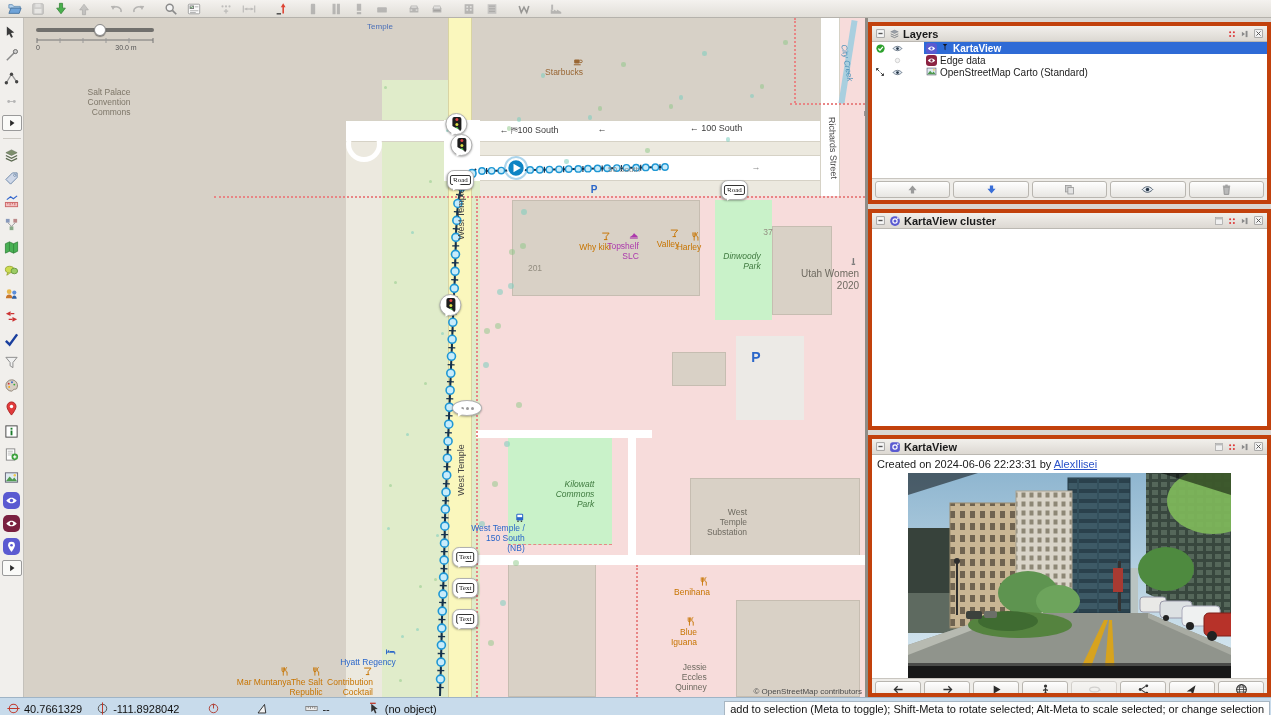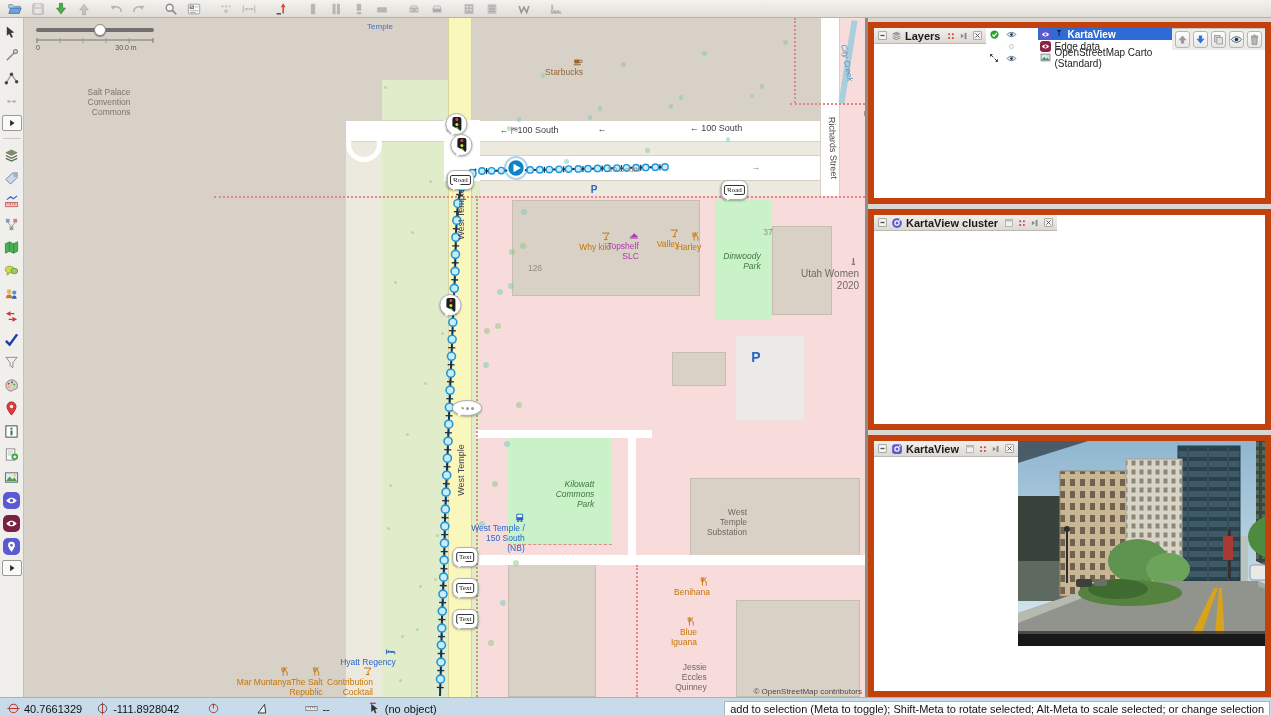--- a/index.html
+++ b/index.html
@@ -37,21 +37,21 @@
   .tl i{width:3px;height:3px;border-radius:50%;display:block}
   .stopdots{display:flex;gap:2px}
   .stopdots i{width:3px;height:3px;background:#9a9a9a;border-radius:50%;display:block}
   .zslider{position:absolute;left:12px;top:6px;width:124px;height:12px;z-index:7}
   .zslider .trk{position:absolute;left:0;top:4px;width:118px;height:4px;background:#4f4f4f;border-radius:2px;opacity:.75}
   .zslider .knob{position:absolute;left:58px;top:0;width:12px;height:12px;background:#fff;border:1px solid #8a8a8a;border-radius:50%;box-shadow:0 1px 1px rgba(0,0,0,.4)}
   .scalebar{position:absolute;left:12px;top:19px;z-index:7}
   .attrib{position:absolute;right:3px;bottom:1px;font-size:8px;color:#4a4a4a;z-index:7}
   
   .right-col{width:403px;margin-left:3px;background:#dad7d2;display:flex;flex-direction:column;padding-top:4px;overflow:hidden;flex:none}
-  .panel{background:#fff;border:6px solid #c2410c;display:flex;flex-direction:row;overflow:hidden}
+  .panel{background:#fff;border:4px solid #c2410c;display:flex;flex-direction:column;overflow:hidden}
   .ptitle{height:16px;background:linear-gradient(#f2f0ec,#dcd8d2);border-bottom:1px solid #bbb8b2;display:flex;align-items:center;padding:0 3px;gap:3px;flex:none}
   .ptitle .ptext{font-weight:bold;font-size:11px;color:#1a1a1a}
   .ptitle .spacer{flex:1}
   .ticon{display:flex;align-items:center}
   .plist{flex:1;background:#fff}
   .lrow{height:12px;display:flex;align-items:stretch;font-size:10px}
   .gutter{width:52px;flex:none;display:flex;align-items:center;background:#fff}
   .gutter .slot1{width:16px;display:flex;justify-content:center}
   .gutter .slot2{width:18px;display:flex;justify-content:center}
   .lmain{flex:1;display:flex;align-items:center;gap:3px;padding-left:2px}
@@ -651,21 +651,21 @@
               <path d="M5 2v12M3.2 2v4.5a1.8 1.8 0 0 0 3.6 0V2" stroke="#c77400" stroke-width="1.3" fill="none"></path>
               <path d="M10.5 2c-1.2 0-2 1.8-2 4 0 1.8.8 2.5 2 2.5V14" stroke="#c77400" stroke-width="1.3" fill="none"></path>
             </svg></span>
           <div>Harley</div>
         </div>
         <div class="poi" style="left: 718px; top: 234px; color: rgb(63, 122, 63); font-size: 8.5px; font-style: italic;">
           <div>Dinwoody</div>
           <div>Park</div>
         </div>
         <div class="poi" style="left: 511px; top: 246px; color: rgb(147, 141, 128); font-size: 8.5px;">
-          <div>126</div>
+          <div>201</div>
         </div>
         <div class="poi" style="left: 744px; top: 210px; color: rgb(147, 141, 128); font-size: 8.5px;">
           <div>37</div>
         </div>
         <div class="poi" style="left: 806px; top: 238px; color: rgb(110, 106, 96); font-size: 10px;">
           <span class="picon"><svg viewBox="0 0 16 16" width="11" height="11" aria-hidden="true">
               <rect x="7" y="3" width="2" height="8" fill="#777"></rect>
               <rect x="5.5" y="11" width="5" height="2" fill="#777"></rect>
             </svg></span>
           <div>Utah Women</div>
@@ -1025,20 +1025,23 @@
                 <rect x="9" y="3" width="3" height="10" fill="#8a8a8a"></rect>
                 <polygon points="8,8 3,4.5 3,11.5" fill="#8a8a8a"></polygon>
               </svg>
             </span>
           <span class="ticon">
               <svg viewBox="0 0 16 16" width="11" height="11" aria-hidden="true">
                 <rect x="2.5" y="2.5" width="11" height="11" fill="#f7f7f7" stroke="#888"></rect>
                 <path d="M5 5l6 6M11 5l-6 6" stroke="#555" stroke-width="1.4"></path>
               </svg>
             </span>
+        </div>
+        <div class="kv-caption">
+          <span>Created on 2024-06-06 22:23:31 by </span><a href="#">AlexIlisei</a>
         </div>
         <div class="photo-wrap">
           <svg viewBox="0 0 323 205" width="323" height="205" preserveAspectRatio="none">
             <defs>
               <linearGradient id="sky" x1="0" y1="0" x2="0" y2="1">
                   <stop offset="0" stop-color="#8fb6d0"></stop>
                   <stop offset="1" stop-color="#dcebf2"></stop>
                 </linearGradient>
               <pattern id="winA" width="10" height="12" patternUnits="userSpaceOnUse">
                   <rect width="10" height="12" fill="#c9b694"></rect>

